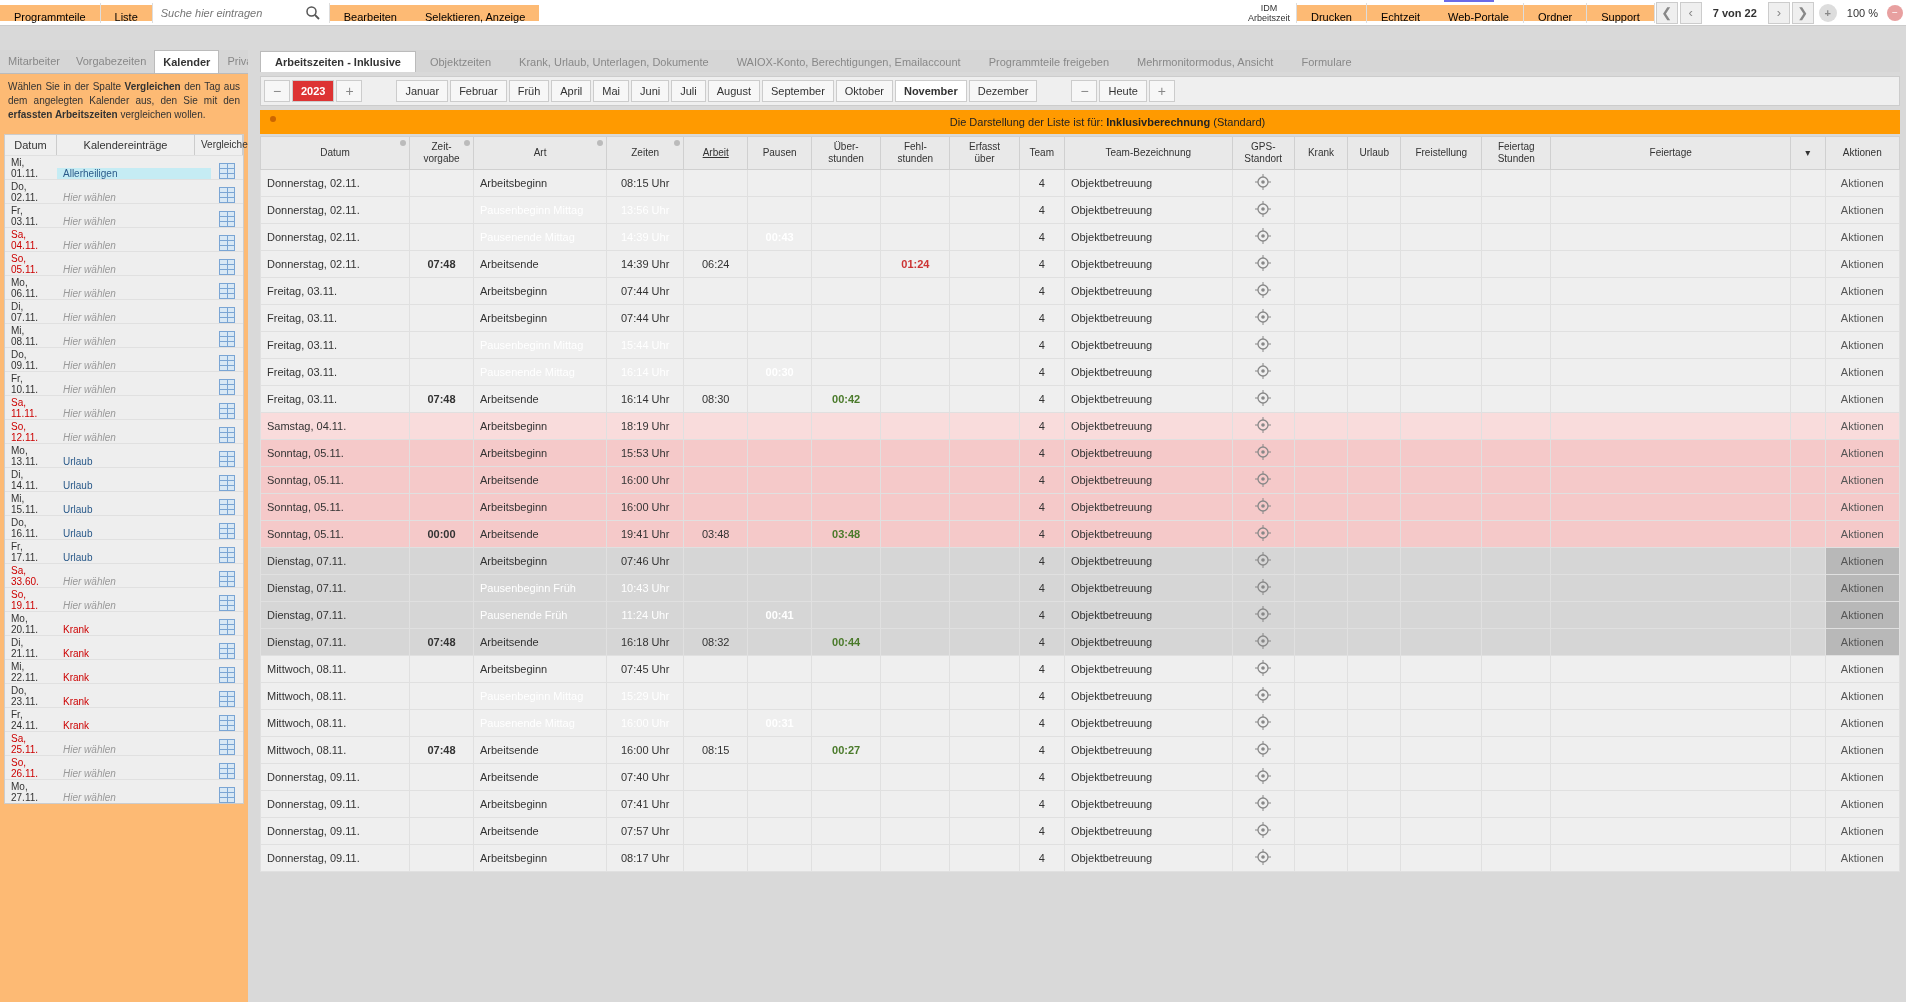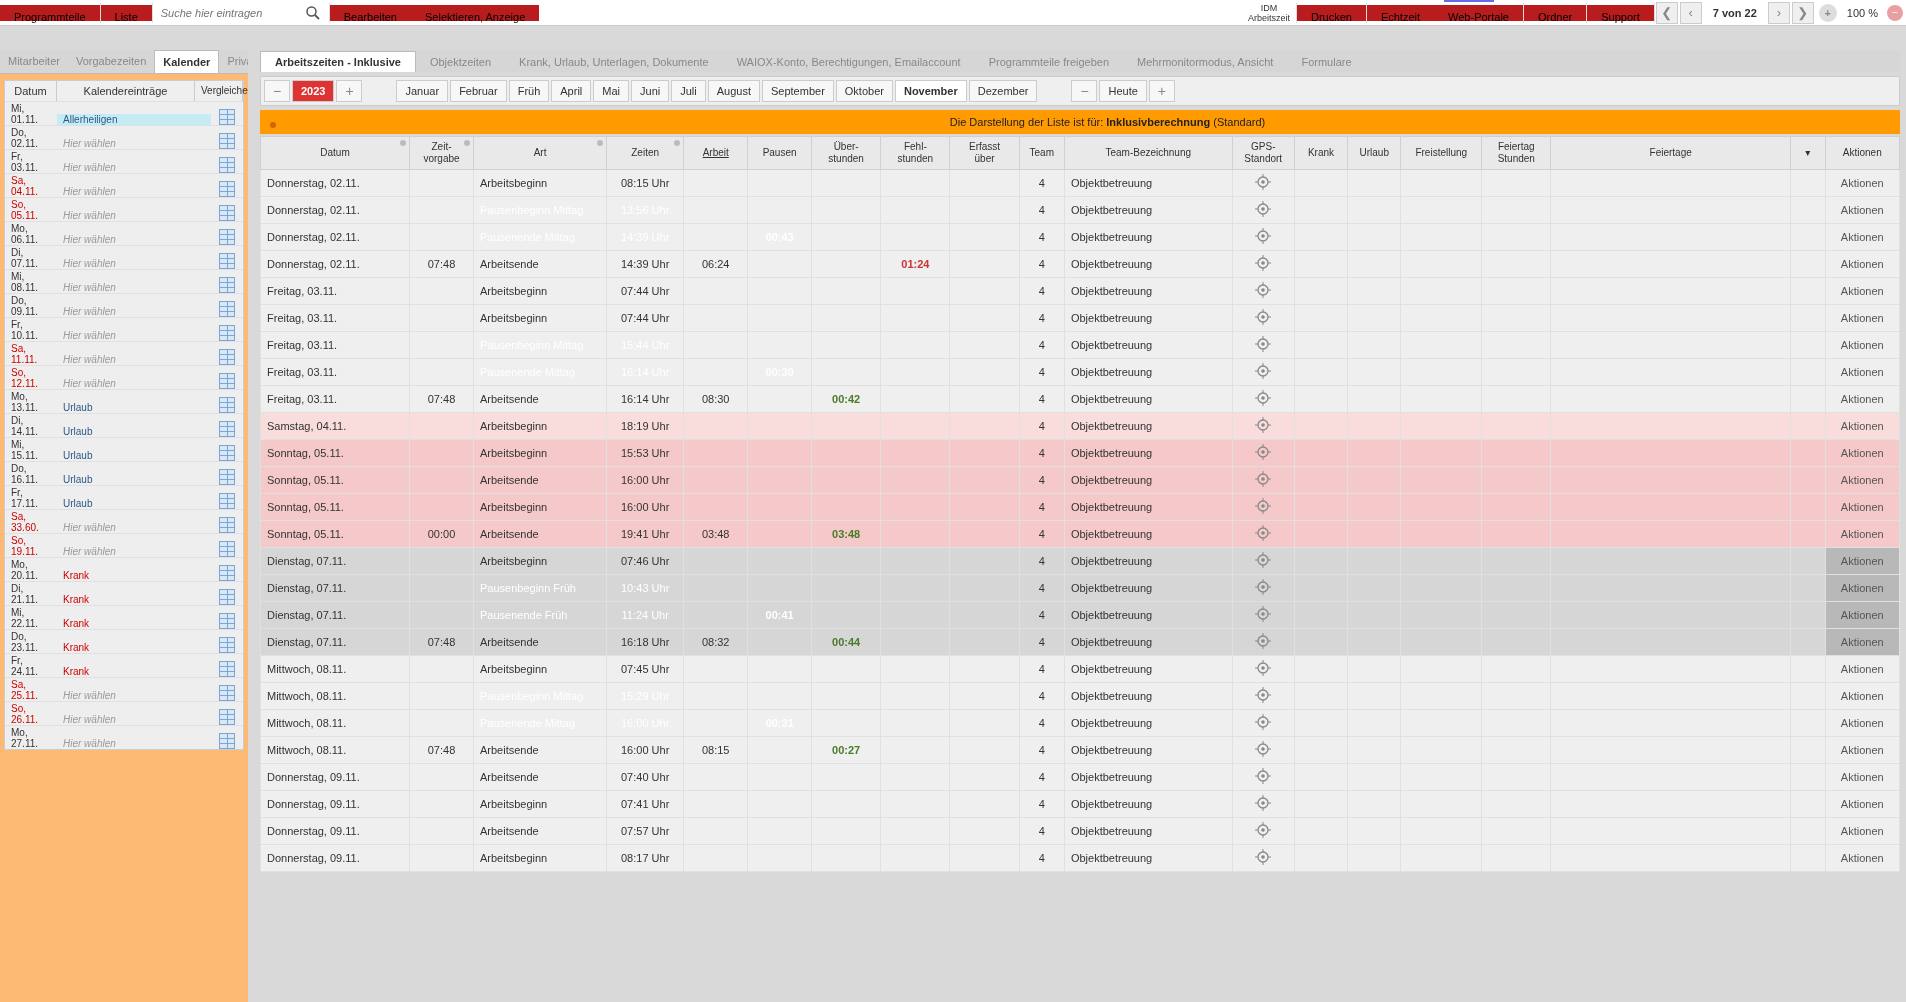--- a/index.html
+++ b/index.html
@@ -1,20 +1,20 @@
 <!DOCTYPE html>
 <html><head>
 <meta charset="utf-8">
 <style>
 * { box-sizing: border-box; margin: 0; padding: 0; }
 body { font-family: Verdana, Arial, sans-serif; font-size: 11px; background: #d9d9d9; color: #333; overflow: hidden; }
 
 
 .top-toolbar { display: flex; align-items: center; background: #fff; border-bottom: 1px solid #ccc; height: 26px; }
-.tb-btn { padding: 0 14px; height: 16px; line-height: 24px; font-size: 11px; background: #b91c1c; border: none; cursor: pointer; }
+.tb-btn { padding: 0 14px; height: 16px; line-height: 24px; font-size: 11px; background: #fdba74; border: none; cursor: pointer; }
 .tb-sep { width: 1px; height: 20px; background: #ddd; }
 .search-box { display: flex; align-items: center; padding: 0 8px; }
 .search-box input { border: none; outline: none; font-size: 11px; width: 140px; color: #999; font-style: italic; }
 .search-icon { width: 16px; height: 16px; margin-left: 4px; }
 .spacer { flex: 1; }
 .tb-right { display: flex; align-items: center; }
 .idm { display: flex; flex-direction: column; align-items: center; font-size: 9px; padding: 0 6px; line-height: 10px; }
 .web-port { position: relative; }
 .web-port::before { content:""; position:absolute; top:-6px; left:10px; width:50px; height:3px; background:#6a6ae8; }
 .nav-btn { width: 22px; height: 22px; background: #efefef; border: 1px solid #ccc; display:flex;align-items:center;justify-content:center; cursor:pointer; font-size:13px; color:#888; margin:0 1px;}
@@ -59,21 +59,21 @@
 .main-tab.active { background: #fff; color: #333; font-weight: bold; border:1px solid #bbb; border-bottom:none;}
 
 
 .ym-nav { display: flex; align-items:center; background:#efefef; border:1px solid #ccc; padding:3px; gap:2px; margin-top:4px;}
 .ym-btn { height:22px; padding:0 8px; background:#f7f7f7; border:1px solid #ccc; font-size:11px; cursor:pointer; display:flex;align-items:center;}
 .ym-btn.year { background:#d33; color:#fff; font-weight:bold; }
 .ym-btn.curr { background:#fff; font-weight:bold; }
 .ym-btn.nav { width:26px; justify-content:center; color:#888; font-size:14px;}
 
 
-.notice { background:#ff9a00; color:#222; padding:6px 10px; font-size:11px; display:flex;align-items:flex-end; margin-top:4px;gap:39px;}
+.notice { background:#ff9a00; color:#222; padding:6px 10px; font-size:11px; display:flex;align-items:flex-start; margin-top:4px;gap:39px;}
 .notice .bull{ width:6px;height:6px;background:#c60;border-radius:50%;margin-right:10px;}
 .notice .txt{ flex:1; text-align:center;}
 .notice b { font-weight: bold; }
 
 
 .dt-wrap { flex:1; overflow:hidden; margin-top:2px;}
 .dt { width:100%; border-collapse:collapse; font-size:11px; }
 .dt th { background:#e9e9e9; padding:4px 4px; font-weight:normal; border:1px solid #d0d0d0; text-align:center; font-size:10px; line-height:12px; position:relative;}
 .dt th .srt{ position:absolute; right:3px; top:3px; width:6px;height:6px;border-radius:50%;background:#bbb;}
 .dt td { padding: 4px 6px; border:1px solid #e0e0e0; height:24px; background:#efefef; font-size:11px;}
@@ -82,21 +82,21 @@
 .dt tr.r-pinklight td { background:#f9dcdc; }
 .dt tr.r-grey td { background:#d6d6d6; }
 .dt td.c-art { background:#d5ecc7; }
 .dt td.c-art-blue { background:#7b92dd; color:#fff; }
 .dt td.c-art-blue2 { background:#4a6edb; color:#fff; }
 .dt td.c-time { background:#fff9c9; text-align:center; }
 .dt td.c-time-blue { background:#7b92dd; color:#fff; text-align:center;}
 .dt td.c-time-blue2 { background:#4a6edb; color:#fff; text-align:center;}
 .dt td.c-pause { text-align:center; }
 .dt td.c-pause-blue { background:#4a6edb; color:#fff; text-align:center; font-weight:bold;}
-.dt td.c-vorg { background:#efefef; text-align:center; font-weight:normal;}
+.dt td.c-vorg { background:#efefef; text-align:center; font-weight:bold;}
 .dt td.c-over { background:#fff9c9; text-align:center; color:#4a7a2a; font-weight:bold;}
 .dt td.c-fehl { background:#fff9c9; text-align:center; font-weight:bold;}
 .dt td.c-fehl.red { color:#c33; }
 .dt td.c-team { text-align:center;}
 .dt td.c-efrei { background:#fff9c9; }
 .dt td.c-act { background:#c8c8c8; text-align:center; color:#555;}
 .dt tr.r-grey td.c-act { background:#b8b8b8; }
 .gps-ico { width:16px;height:16px;display:inline-block; }
 .gps-ico svg { width:16px;height:16px; }
 .mnu-btn { width:26px; text-align:center; color:#777; cursor:pointer;}
@@ -167,20 +167,21 @@
 
 <div class="main">
 
   <div class="sidebar">
     <div class="side-tabs" id="side-tabs">
         <div class="side-tab">Mitarbeiter</div>
         <div class="side-tab">Vorgabezeiten</div>
         <div class="side-tab active">Kalender</div>
         <div class="side-tab">Privatdaten</div>
       </div>
+    <div class="side-info" id="side-info"><span>Wählen Sie in der Spalte </span><b>Vergleichen</b><span> den Tag aus dem angelegten Kalender aus, den Sie mit den </span><b>erfassten Arbeitszeiten</b><span> vergleichen wollen.</span></div>
     <div class="cal-box">
       <div class="cal-head">
         <div class="cal-h-date">Datum</div>
         <div class="cal-h-entry">Kalendereinträge</div>
         <div class="cal-h-cmp">Vergleichen</div>
       </div>
       <div id="cal-body">
           <div class="cal-row">
             <div class="cal-date ">Mi, 01.11.</div>
             <div class="cal-entry holiday">Allerheiligen</div>

